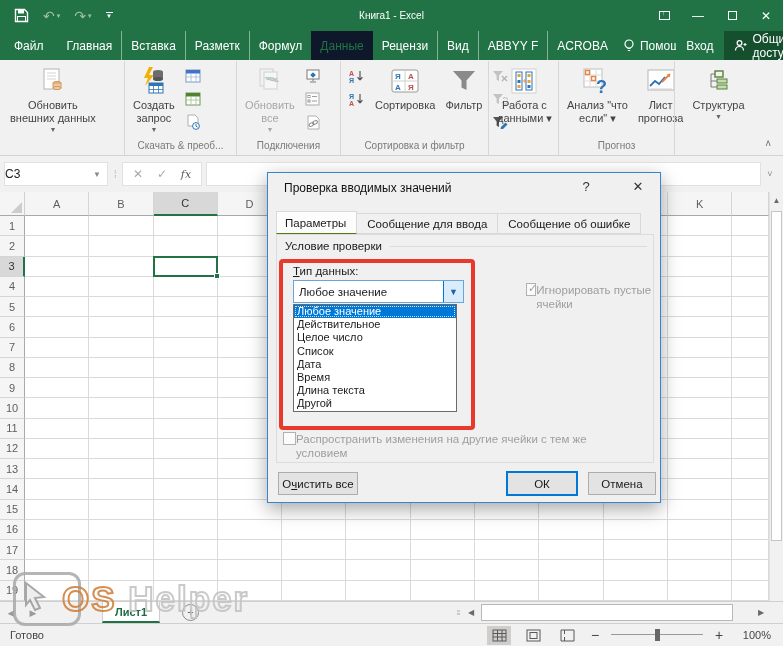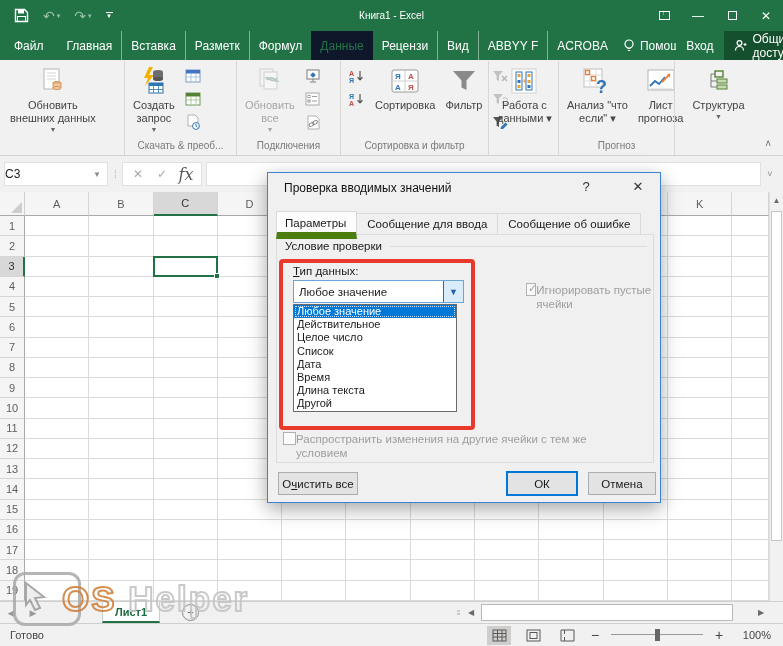--- a/index.html
+++ b/index.html
@@ -48,21 +48,21 @@
   .minibtn { width:22px; height:20px; display:flex; align-items:center; justify-content:center; }
   .collapse-ribbon { position:absolute; right:12px; bottom:6px; font-size:10px; color:#666; }
 
   
   .formulabar { position:absolute; left:0; top:156px; width:783px; height:36px; background:#f1f1f1; display:flex; align-items:center; padding:0 4px; }
   .namebox { width:104px; height:24px; background:#fff; border:1px solid #e3e1de; display:flex; align-items:center; font-size:12px; color:#222; }
   .namebox .nb-caret { margin-left:auto; font-size:8px; color:#8a8a8a; padding-right:6px; }
   .fsplit { width:14px; text-align:center; color:#b5b5b5; font-size:10px; letter-spacing:-1px; }
   .fbtns { display:flex; align-items:center; gap:2px; background:#fff; height:24px; border:1px solid #e3e1de; padding:0 4px; }
   .fbtn { width:22px; text-align:center; font-size:12px; color:#a8a8a8; }
-  .fbtn.fx { color:#5a5a5a; font-style:italic; font-family:"DejaVu Serif",serif; font-size:16px; }
+  .fbtn.fx { color:#5a5a5a; font-style:italic; font-family:"DejaVu Serif",serif; font-size:11px; }
   .finput { flex:1; height:24px; background:#fff; border:1px solid #e3e1de; margin-left:4px; }
   .fexpand { width:18px; text-align:center; color:#8a8a8a; font-size:9px; }
 
   
   .grid { position:absolute; left:0; top:192px; width:769px; height:409px; background:#fff; }
   .gheaders { display:grid; grid-template-columns:25px repeat(11,64.3px) 1fr; height:24px; }
   .gcorner { background:#f5f5f5; border-right:1px solid #cfcfcf; border-bottom:1px solid #a9a9a9; position:relative; }
   .gcorner:after { content:""; position:absolute; right:2px; bottom:2px; border-left:11px solid transparent; border-bottom:11px solid #cdcdcd; }
   .col-h { background:#f5f5f5; border-right:1px solid #d5d5d5; border-bottom:1px solid #a9a9a9; font-size:11px; color:#5e5e5e; display:flex; align-items:center; justify-content:center; }
   .col-h.sel { background:#d8d8d8; border-bottom:2px solid #217346; color:#333; }
@@ -76,21 +76,21 @@
   .vscroll .arr { height:17px; display:flex; align-items:center; justify-content:center; font-size:8px; color:#6a6a6a; }
   .vscroll .thumb { position:absolute; left:1px; right:1px; top:19px; height:330px; background:#fff; border:1px solid #c6c6c6; }
 
   
   .dialog { position:absolute; left:267px; top:172px; width:394px; height:331px; background:#f0f0f0; border:1px solid #3b82d0; box-shadow:0 6px 18px rgba(0,0,0,.35); font-size:12px; }
   .dlg-title { position:absolute; left:0; top:0; right:0; height:30px; display:flex; align-items:center; padding-left:16px; color:#111; }
   .dlg-help { position:absolute; right:64px; top:6px; width:20px; text-align:center; color:#333; font-size:13px; }
   .dlg-close { position:absolute; right:12px; top:6px; width:20px; text-align:center; color:#333; font-size:13px; }
   .dlg-tabs { position:absolute; left:8px; top:40px; display:flex; }
   .dtab { padding:4px 10px 3px 10px; border:1px solid #d9d9d9; background:#f0f0f0; color:#1a1a1a; font-size:11.5px; white-space:nowrap; margin-right:-1px; }
-  .dtab.active { background:#fcfcfc; border-bottom:7px solid #4d7c0f; position:relative; z-index:2; padding-top:5px; margin-top:-2px;padding-left:8px; }
+  .dtab.active { background:#fcfcfc; border-bottom:1px solid #4d7c0f; position:relative; z-index:2; padding-top:5px; margin-top:-2px;padding-left:8px; }
   .dlg-page { position:absolute; left:8px; top:61px; width:378px; height:229px; border:1px solid #dcdcdc; background:#f0f0f0; }
   .grp-cap { position:absolute; left:8px; top:5px; display:flex; align-items:center; width:362px; font-size:11.5px; color:#1a1a1a; }
   .grp-cap .line { flex:1; height:1px; background:#dcdcdc; margin-left:8px; }
   .red-box { position:absolute; left:2px; top:24px; width:196px; height:171px; border:4px solid #e8392b; border-radius:4px; z-index:5; }
   .dt-label { position:absolute; left:16px; top:30px; font-size:11.5px; color:#1a1a1a; }
   .combo { position:absolute; left:16px; top:45px; width:171px; height:23px; background:#fff; border:1px solid #6ba5d7; display:flex; align-items:center; }
   .combo .cv { flex:1; padding-left:5px; font-size:11.5px; color:#1a1a1a; }
   .combo .cbtn { width:20px; height:100%; background:#d9ecfb; border-left:1px solid #0078d7; display:flex; align-items:center; justify-content:center; color:#1f5fa8; font-size:9px; }
   .listbox { position:absolute; left:16px; top:69px; width:164px; background:#fff; border:1px solid #6a6a6a; z-index:6; }
   .litem { height:13.2px; line-height:13.2px; font-size:11px; color:#1a1a1a; padding-left:3px; white-space:nowrap; overflow:hidden; }

